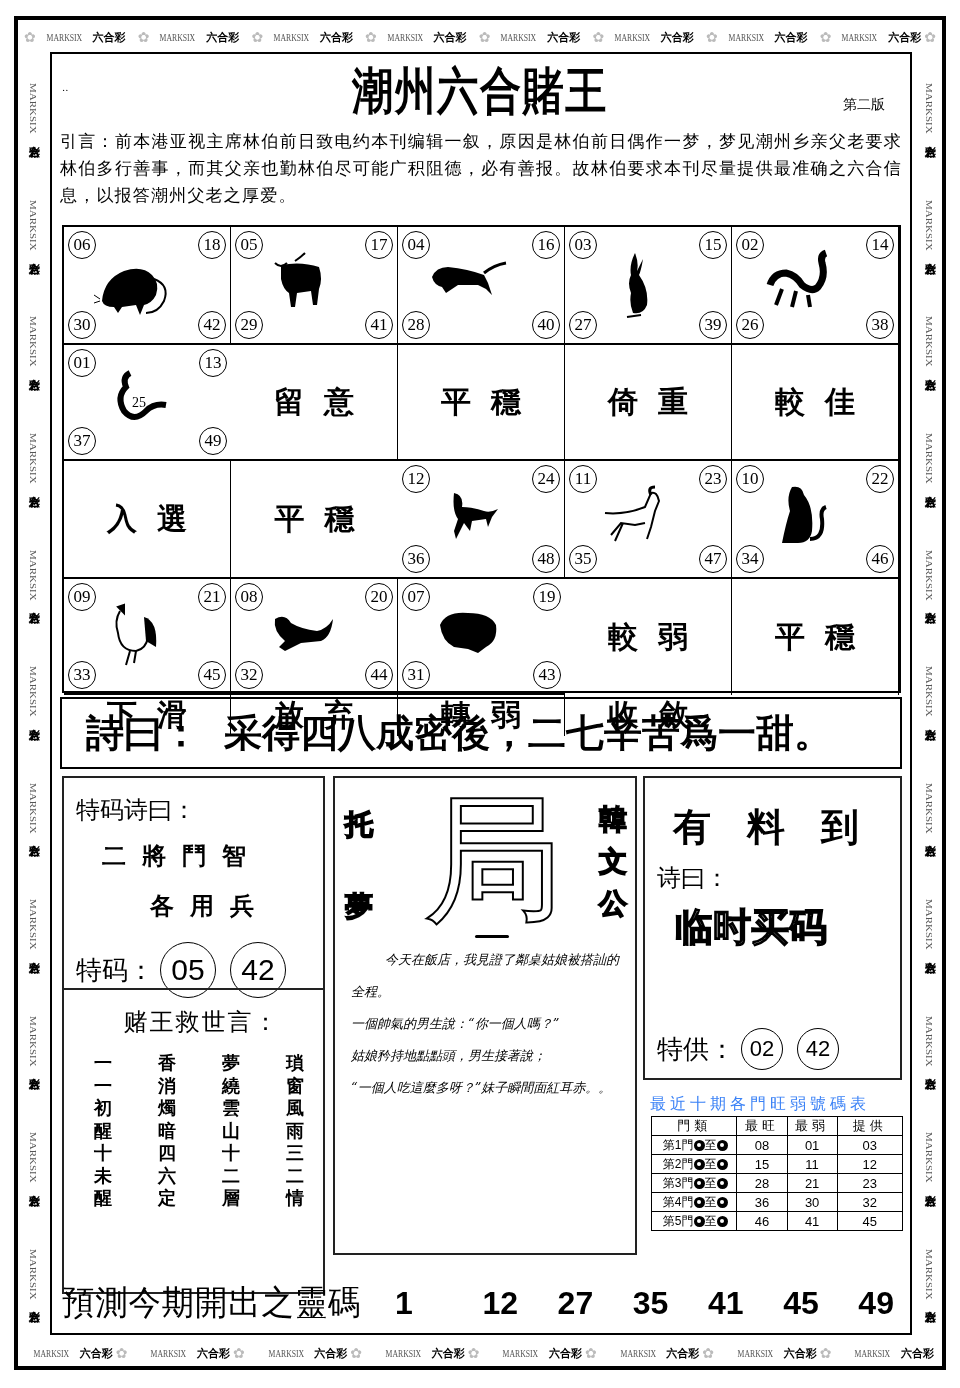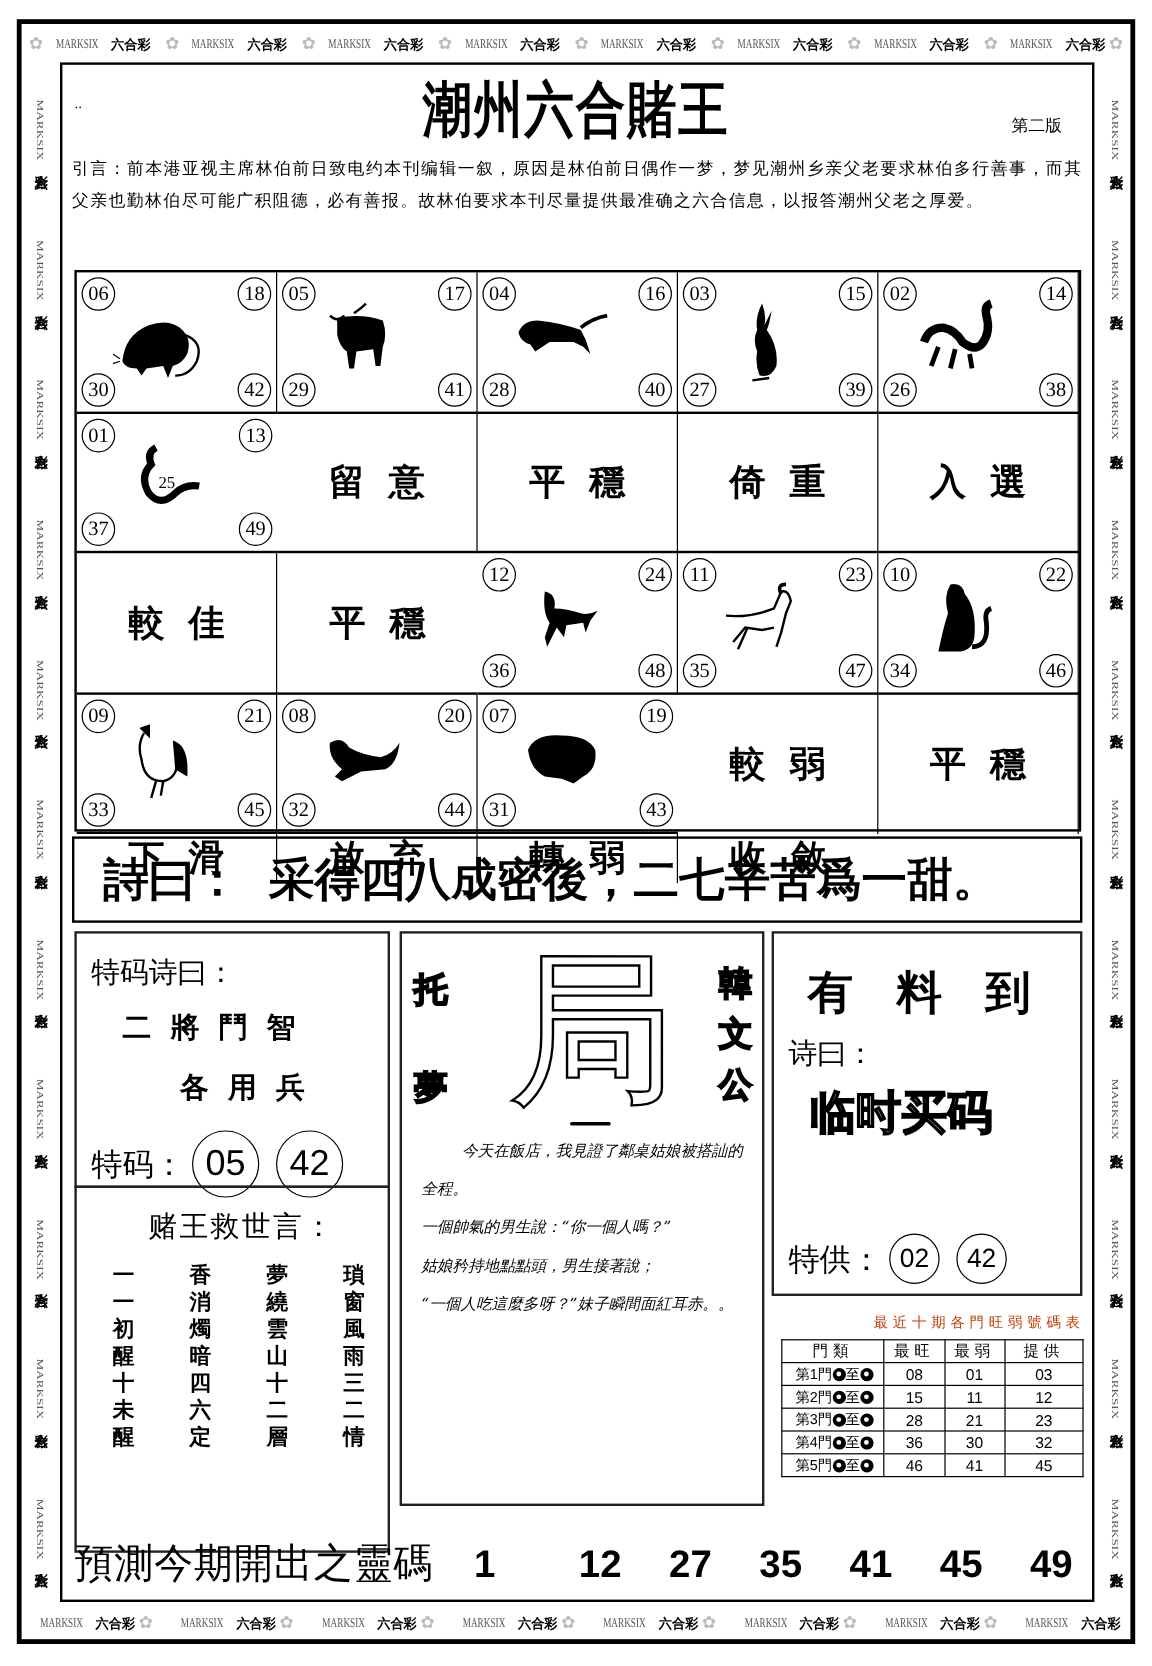--- a/index.html
+++ b/index.html
@@ -18,21 +18,21 @@
   .wm .flower { color: #bbb; font-size: 14px; }
   .wm .mk { letter-spacing: 0px; transform: scaleX(0.7); display: inline-block; }
   .wm .lhc { color: #000; font-weight: bold; font-family: "DejaVu Sans", sans-serif; font-size: 11px; }
   .strip.v .wm { writing-mode: vertical-rl; font-size: 11px; }
 
   .inner { position: absolute; left: 50px; top: 52px; width: 862px; height: 1283px; border: 2px solid #000; }
 
   .dots { position: absolute; left: 62px; top: 82px; font-size: 10px; }
   .title { position: absolute; left: 0; width: 960px; top: 58px; text-align: center; font-family: "DejaVu Serif", serif; font-size: 50px; font-weight: bold; letter-spacing: 2px; transform: scaleX(0.82); }
   .edition { position: absolute; left: 843px; top: 96px; font-size: 14px; }
-  .intro { position: absolute; left: 60px; top: 128px; width: 842px; font-size: 14px; line-height: 27px; text-align: justify; letter-spacing: 1.2px; }
+  .intro { position: absolute; left: 60px; top: 128px; width: 842px; font-size: 17px; line-height: 27px; text-align: justify; letter-spacing: 1.2px; }
 
   .grid { position: absolute; left: 62px; top: 225px; width: 839px; height: 468px; border: 2px solid #000; display: grid; grid-template-columns: repeat(5, 1fr); grid-template-rows: 118px 116px 118px 116px; }
   .cell { border-right: 1px solid #000; border-bottom: 2px solid #000; position: relative; }
   .cell:nth-child(6n) { border-right: none; }
   .cell.last-row { border-bottom: none; }
   .num { position: absolute; width: 28px; height: 28px; border: 1px solid #000; border-radius: 50%; font-family: "Liberation Serif", serif; font-size: 17px; display: flex; align-items: center; justify-content: center; background: #fff; }
   .num.tl { left: 4px; top: 4px; }
   .num.tr { right: 4px; top: 4px; }
   .num.bl { left: 4px; bottom: 4px; }
   .num.br { right: 4px; bottom: 4px; }
@@ -65,21 +65,21 @@
   .b3 .story p.indent { text-indent: 34px; }
 
   .b4 { left: 643px; top: 776px; width: 259px; height: 304px; }
   .b4 .banner { position: absolute; left: 28px; top: 24px; font-family: "DejaVu Sans", sans-serif; font-weight: bold; font-size: 38px; letter-spacing: 36px; }
   .b4 .head { position: absolute; left: 12px; top: 84px; font-size: 24px; }
   .b4 .p1 { position: absolute; left: 30px; top: 124px; font-family: "DejaVu Sans", sans-serif; font-weight: bold; font-size: 38px; color: #fff; -webkit-text-stroke: 1.5px #000; }
   .b4 .p2 { position: absolute; left: 112px; top: 176px; font-family: "DejaVu Sans", sans-serif; font-weight: bold; font-size: 38px; color: #fff; -webkit-text-stroke: 1.5px #000; }
   .b4 .tg { position: absolute; left: 12px; top: 250px; font-size: 26px; display: flex; align-items: center; gap: 6px; }
   .midcircle { width: 42px; height: 42px; border: 1.5px solid #000; border-radius: 50%; display: flex; align-items: center; justify-content: center; font-family: "Liberation Sans", sans-serif; font-size: 22px; margin-right: 8px; }
 
-  .tbl-title { position: absolute; left: 650px; top: 1094px; width: 254px; text-align: right; font-size: 12px; color: #c2410c; letter-spacing: 4px; }
+  .tbl-title { position: absolute; left: 650px; top: 1094px; width: 254px; text-align: left; font-size: 16px; color: #3b82f6; letter-spacing: 4px; }
   table.stats { position: absolute; left: 651px; top: 1116px; width: 252px; border-collapse: collapse; font-family: "Liberation Sans", sans-serif; }
   table.stats th, table.stats td { border: 1.5px solid #000; height: 19px; font-size: 13px; text-align: center; font-weight: normal; }
   table.stats th { letter-spacing: 4px; }
   table.stats td.door { text-align: center; padding-left: 2px; white-space: nowrap; font-size: 12px; }
   .ball { display: inline-block; width: 11px; height: 11px; border-radius: 50%; background: #000; vertical-align: middle; position: relative; }
   .ball::after { content: ""; position: absolute; left: 3px; top: 3px; width: 4px; height: 4px; border-radius: 50%; background: #fff; }
 
   .predict { position: absolute; left: 62px; top: 1276px; width: 840px; height: 54px; display: flex; align-items: center; }
   .predict .lbl { font-family: "DejaVu Sans", sans-serif; font-size: 34px; letter-spacing: 1px; margin-right: 18px; transform: scaleX(0.95); transform-origin: left; }
   .predict .nums { display: flex; flex: 1; justify-content: space-between; font-family: "Liberation Sans", sans-serif; font-weight: bold; font-size: 32px; padding-right: 8px; }
@@ -334,22 +334,22 @@
     <span class="num br">49</span>
     <svg class="animal" viewBox="0 0 80 72">
         <path d="M36 6 Q28 10 32 20 Q22 30 30 44 Q40 56 52 44 Q60 36 72 38" stroke="#000" stroke-width="6" fill="none"></path>
         <text x="38" y="40" font-size="14" font-family="Liberation Serif, serif" fill="#000">25</text>
       </svg>
   </div>
 
   <div class="cell fortune">留意</div>
   <div class="cell fortune">平穩</div>
   <div class="cell fortune">倚重</div>
+  <div class="cell fortune">較佳</div>
   <div class="cell fortune">入選</div>
-  <div class="cell fortune">較佳</div>
   <div class="cell fortune">平穩</div>
 
   <div class="cell">
     <span class="num tl">12</span>
     <span class="num tr">24</span>
     <span class="num bl">36</span>
     <span class="num br">48</span>
     <svg class="animal" viewBox="0 0 80 72">
         <path d="M26 10 Q36 12 34 24 Q44 24 56 28 Q62 30 70 26 L64 34 L60 44 L58 36 L44 38 L42 48 L36 40 L28 56 L26 48 L30 36 Q24 28 26 10Z" fill="#000"></path>
       </svg>

